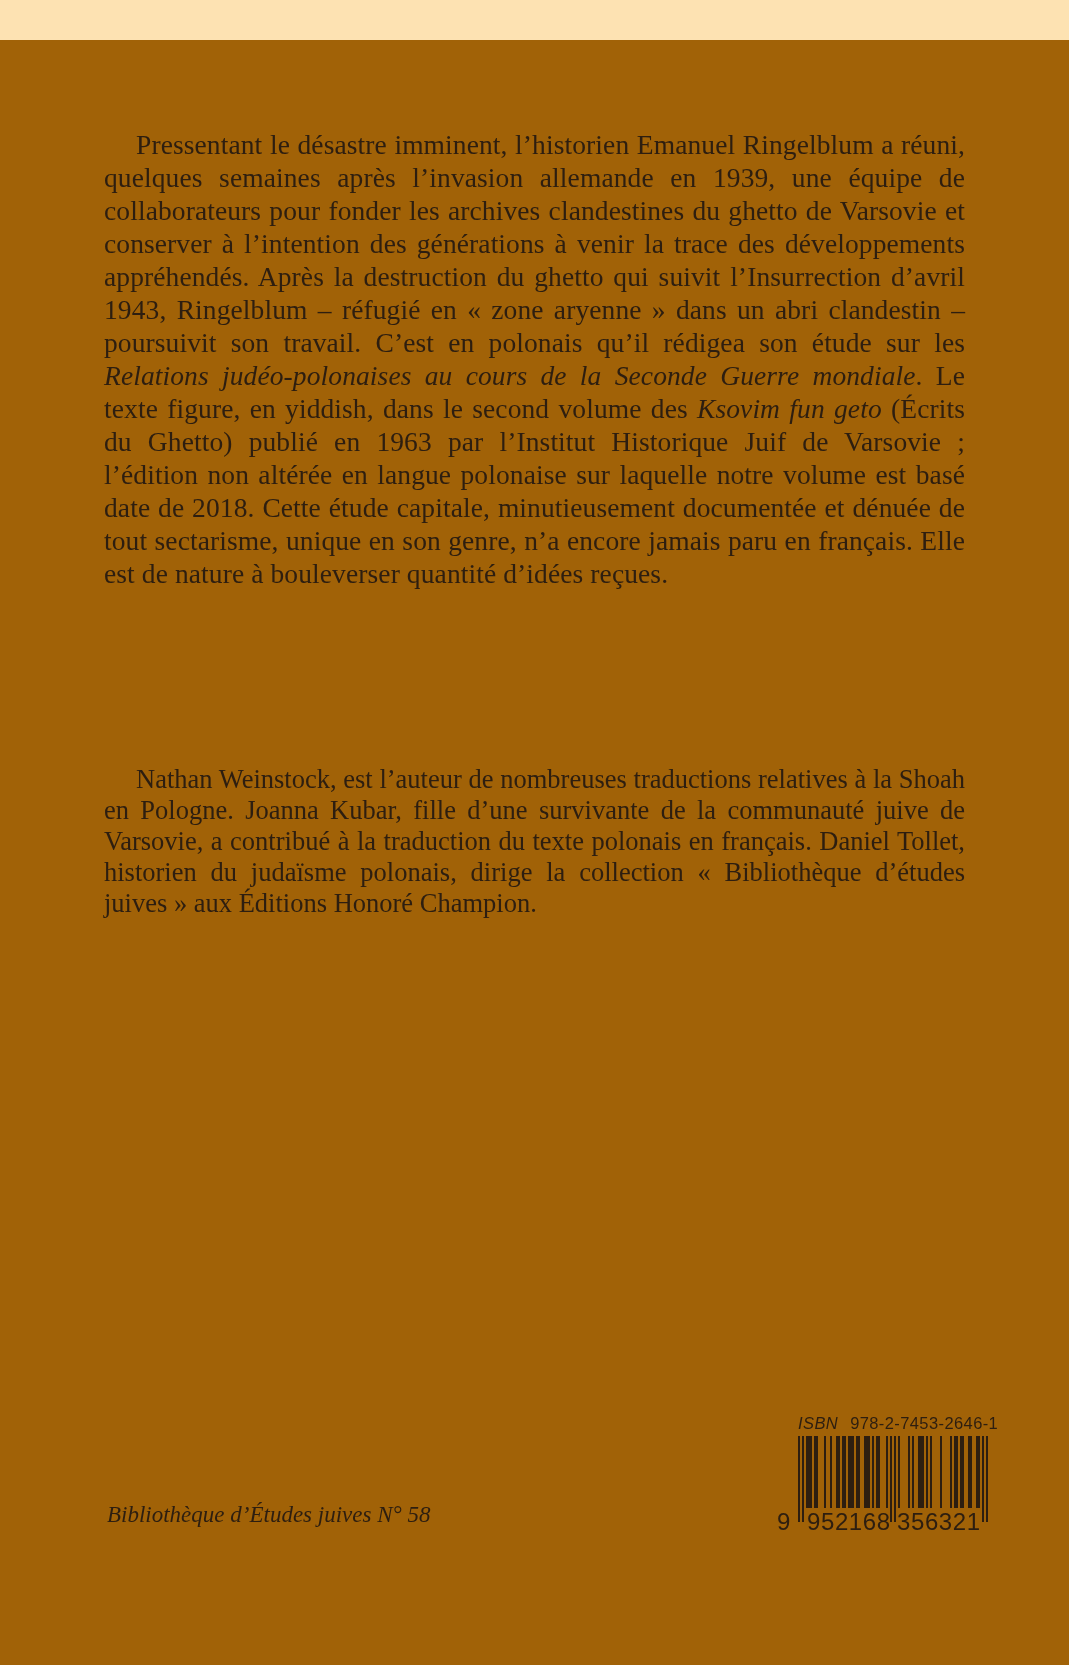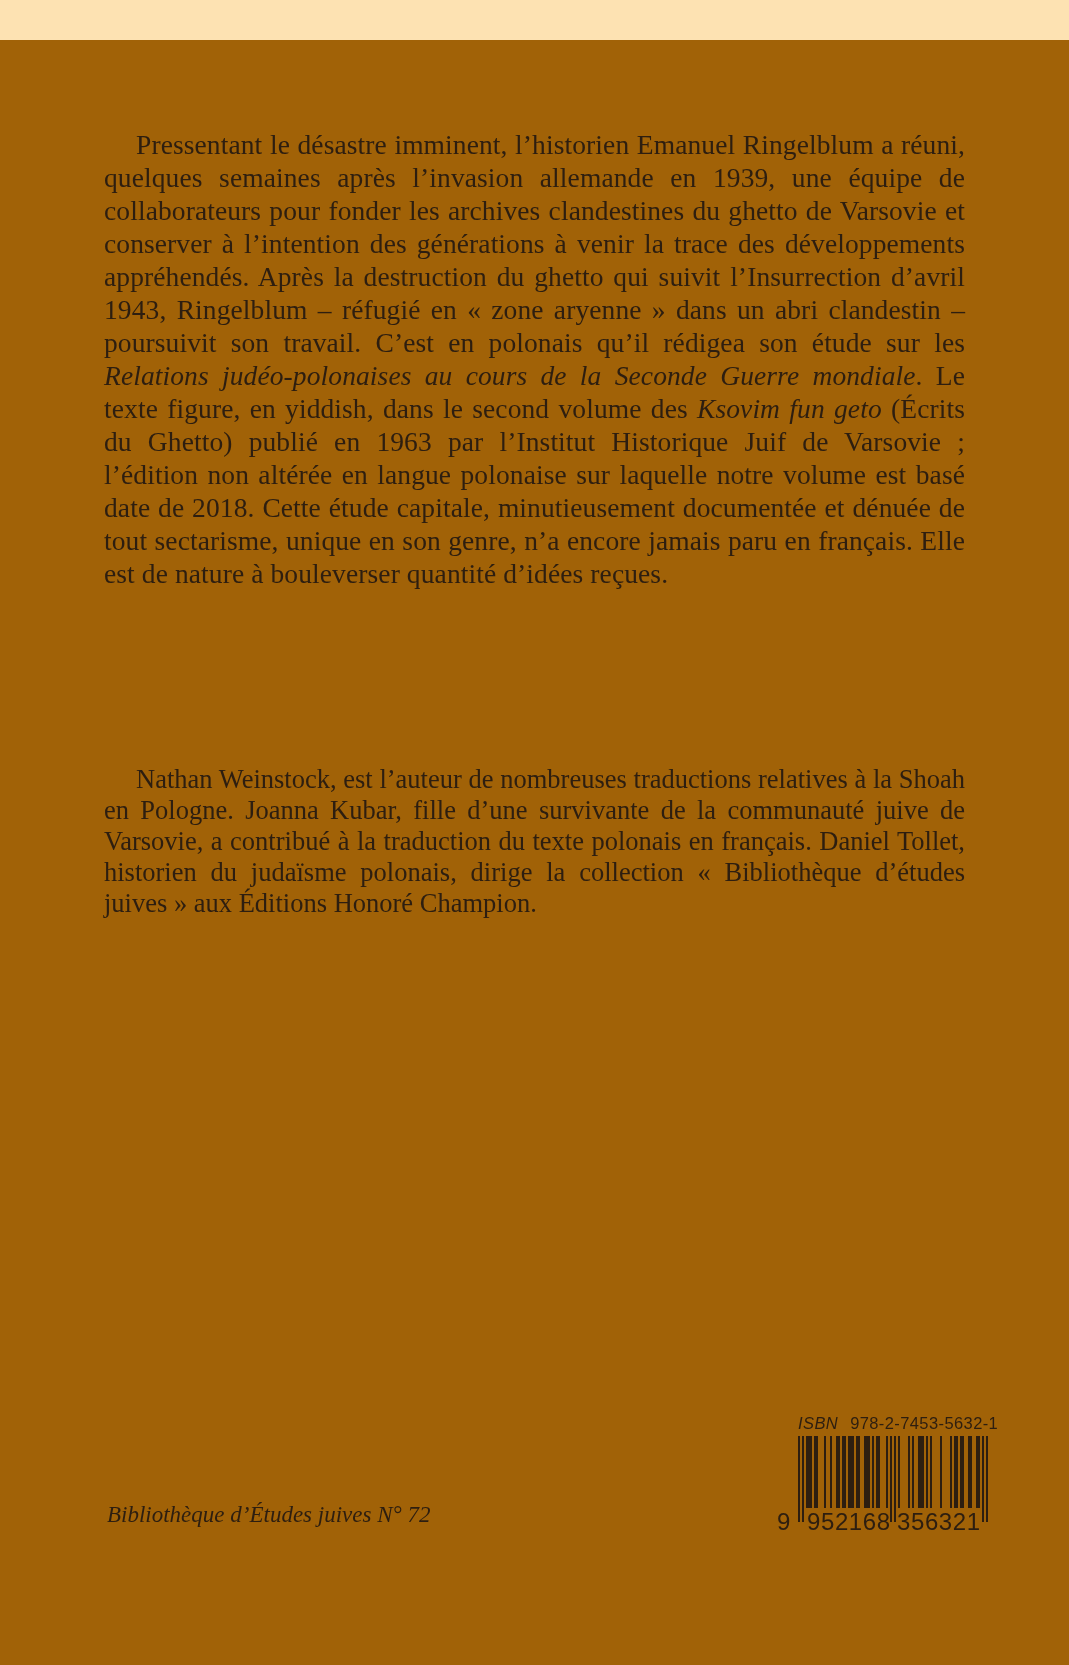--- a/index.html
+++ b/index.html
@@ -83,25 +83,25 @@
 </style>
 </head>
 <body style="background: rgb(253, 226, 178);">
 
 <div class="cover" style="background: #a16207; color: rgb(45, 30, 16); margin-top: 40px;">
 
   <p class="synopsis"><span>Pressentant le désastre imminent, l’historien Emanuel Ringelblum a réuni, quelques semaines après l’invasion allemande en 1939, une équipe de collaborateurs pour fonder les archives clandestines du ghetto de Varsovie et conserver à l’intention des générations à venir la trace des développements appréhendés. Après la destruction du ghetto qui suivit l’Insurrection d’avril 1943, Ringelblum – réfugié en « zone aryenne » dans un abri clandestin – poursuivit son travail. C’est en polonais qu’il rédigea son étude sur les </span><span style="font-style: italic;">Relations judéo-polonaises au cours de la Seconde Guerre mondiale</span><span>. Le texte figure, en yiddish, dans le second volume des </span><span style="font-style: italic;">Ksovim fun geto</span><span> (Écrits du Ghetto) publié en 1963 par l’Institut Historique Juif de Varsovie ; l’édition non altérée en langue polonaise sur laquelle notre volume est basé date de 2018. Cette étude capitale, minutieusement documentée et dénuée de tout sectarisme, unique en son genre, n’a encore jamais paru en français. Elle est de nature à bouleverser quantité d’idées reçues.</span></p>
 
   <p class="contributors">Nathan Weinstock, est l’auteur de nombreuses traductions relatives à la Shoah en Pologne. Joanna Kubar, fille d’une survivante de la communauté juive de Varsovie, a contribué à la traduction du texte polonais en français. Daniel Tollet, historien du judaïsme polonais, dirige la collection « Bibliothèque d’études juives » aux Éditions Honoré Champion.</p>
 
-  <div class="collection">Bibliothèque d’Études juives N° 72</div>
+  <div class="collection">Bibliothèque d’Études juives N° 58</div>
 
   <div class="barcode-block">
     <div class="isbn-line">
-      <span class="isbn-label">ISBN</span><span>978-2-7453-5632-1</span>
+      <span class="isbn-label">ISBN</span><span>978-2-7453-2646-1</span>
     </div>
     <div class="barcode-canvas"><svg width="190" height="86" viewBox="0 0 190 86">
           <rect x="0" y="0" width="2" height="86" fill="#2d1e10"></rect>
           <rect x="4" y="0" width="2" height="86" fill="#2d1e10"></rect>
           <rect x="8" y="0" width="2" height="72" fill="#2d1e10"></rect>
           <rect x="10" y="0" width="2" height="72" fill="#2d1e10"></rect>
           <rect x="12" y="0" width="2" height="72" fill="#2d1e10"></rect>
           <rect x="16" y="0" width="2" height="72" fill="#2d1e10"></rect>
           <rect x="18" y="0" width="2" height="72" fill="#2d1e10"></rect>
           <rect x="26" y="0" width="2" height="72" fill="#2d1e10"></rect>

